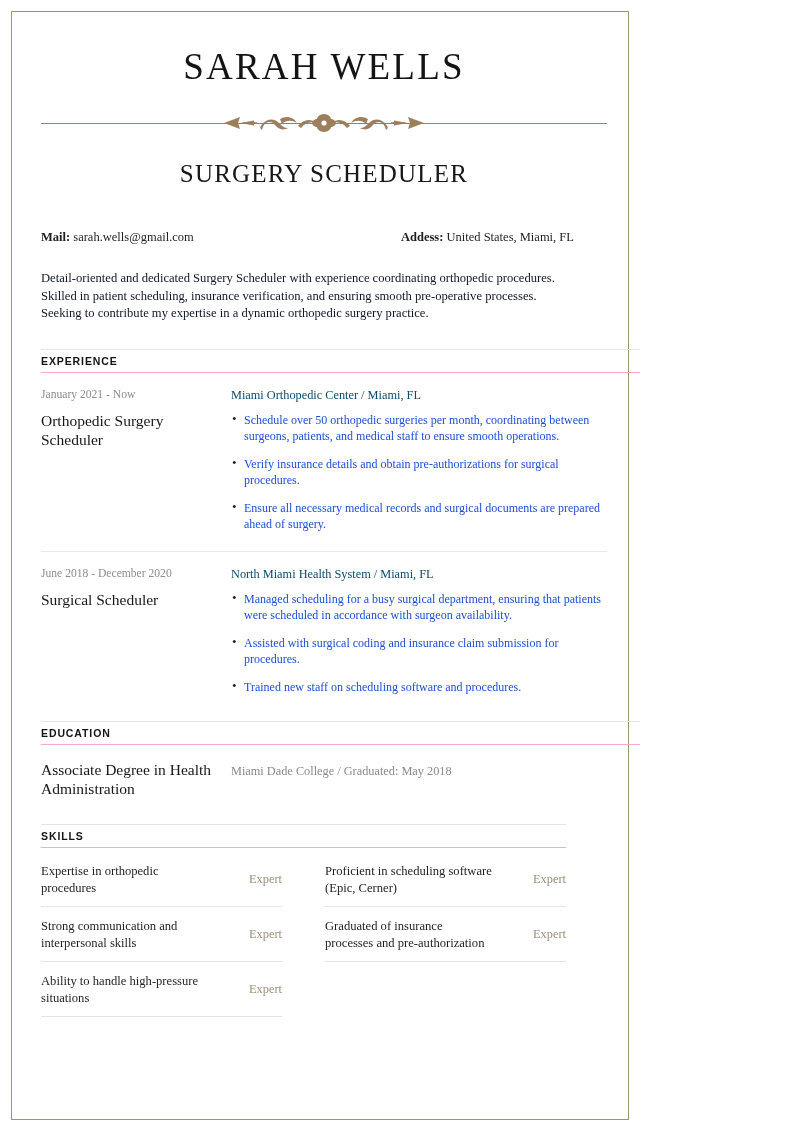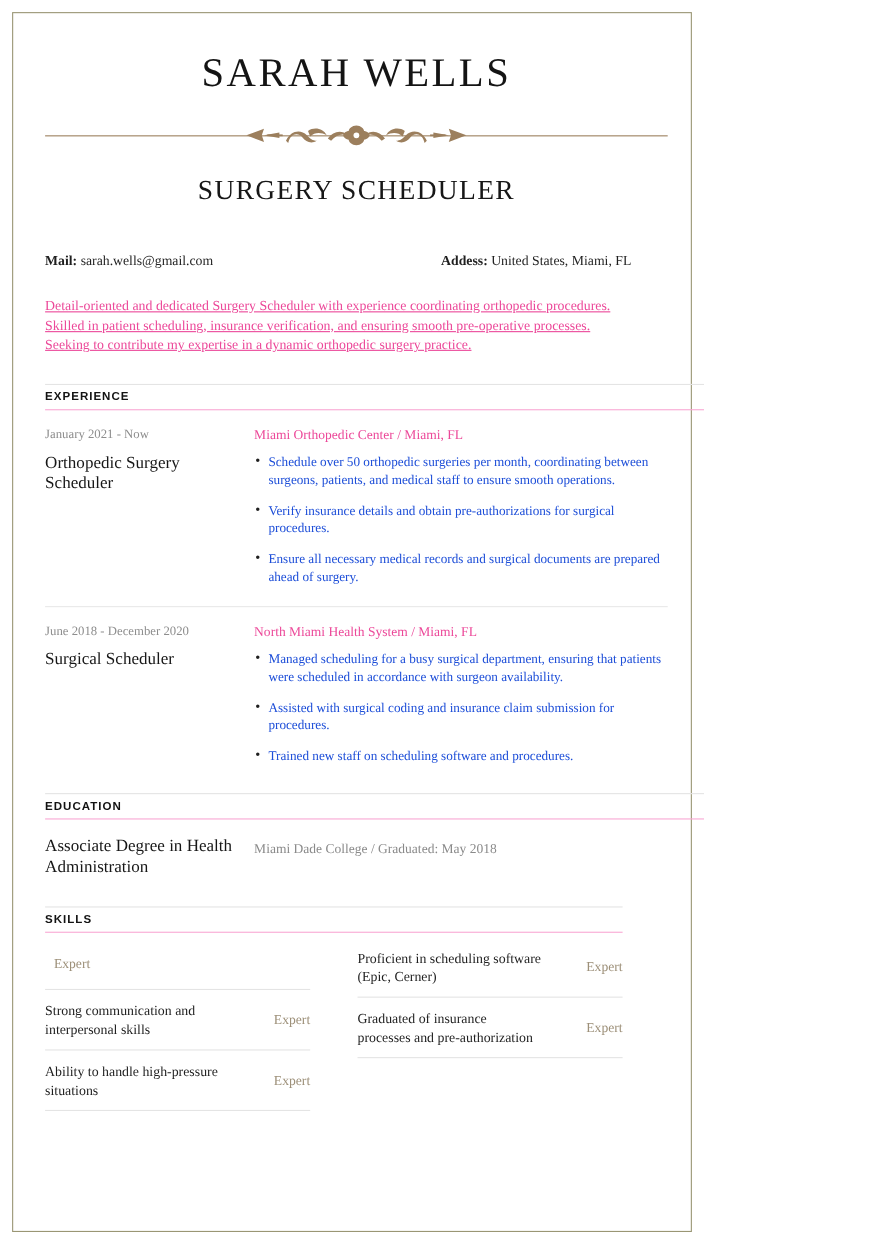--- a/index.html
+++ b/index.html
@@ -88,22 +88,21 @@
     line-height: 21px;
     color: #1f1f1f;
   }
   .contact-line .lbl { font-weight: bold; }
 
   
   .summary {
     margin-top: 22px;
     font-size: 12.6px;
     line-height: 17.5px;
-    color: #ec4899;
-    text-decoration: underline;
+    color: #0f172a;
   }
   .summary div { white-space: nowrap; }
 
   
   .section { margin-top: 26px; }
   .section-head {
     font-family: "Liberation Sans", "DejaVu Sans", sans-serif;
     font-size: 10.5px;
     font-weight: bold;
     letter-spacing: 0.9px;
@@ -132,21 +131,21 @@
     line-height: 16px;
   }
   .entry-title {
     font-size: 15.5px;
     color: #171717;
     line-height: 19px;
     margin-top: 8px;
   }
   .entry-org {
     font-size: 12.3px;
-    color: #ec4899;
+    color: #0c4a6e;
     line-height: 16px;
   }
   ul.bullets {
     list-style: none;
     margin: 9px 0 0 0;
     padding: 0;
   }
   ul.bullets li {
     position: relative;
     padding-left: 13px;
@@ -312,20 +311,21 @@
           <div class="edu-school">Miami Dade College / Graduated: May 2018</div>
         </div>
       </div>
     </div>
 
     <div class="section">
       <div class="section-head narrow">SKILLS</div>
       <div class="skills-wrap">
         <div class="skills-col">
           <div class="skill-row">
+            <div class="skill-name">Expertise in orthopedic procedures</div>
             <div class="skill-level">Expert</div>
           </div>
           <div class="skill-row">
             <div class="skill-name">Strong communication and interpersonal skills</div>
             <div class="skill-level">Expert</div>
           </div>
           <div class="skill-row">
             <div class="skill-name">Ability to handle high-pressure situations</div>
             <div class="skill-level">Expert</div>
           </div>

